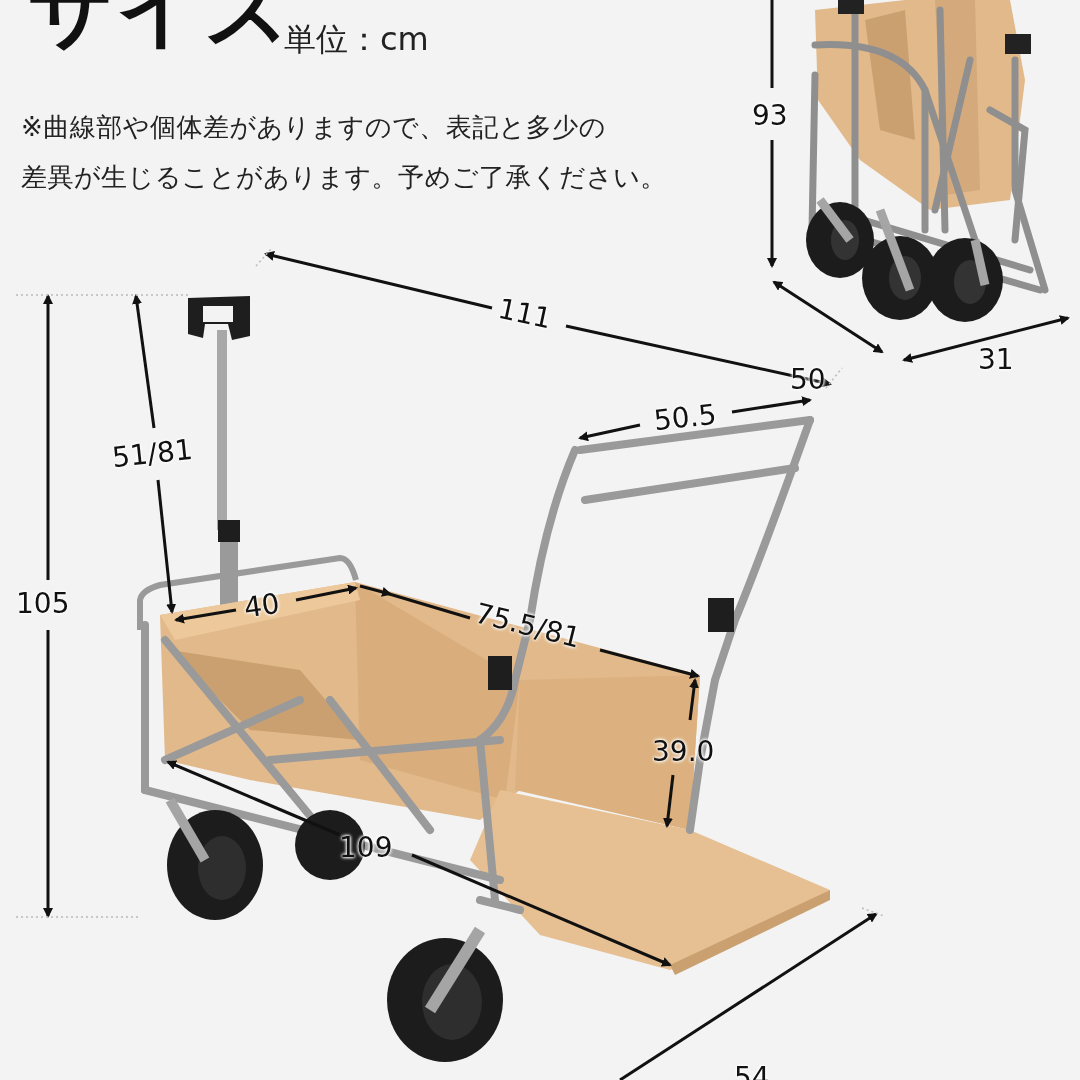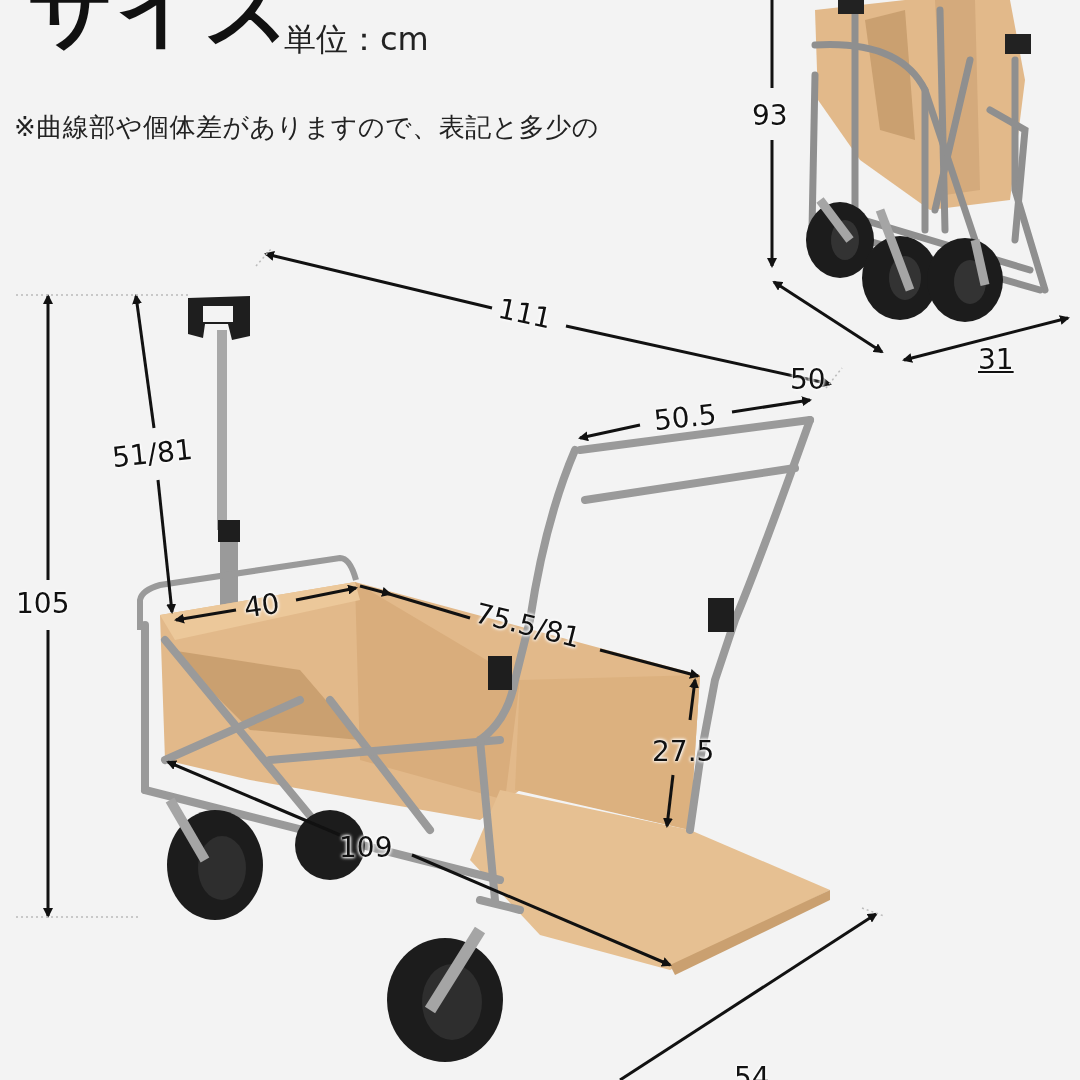--- a/index.html
+++ b/index.html
@@ -15,35 +15,36 @@
       color: #111;
     }
     .unit {
       position: absolute; left: 284px; top: 18px;
       font-size: 32px; color: #222;
     }
     .note {
       position: absolute; left: 14px; top: 102px;
       font-size: 26px; line-height: 50px; color: #222; letter-spacing: 0.5px;
     }
-    .note div { white-space: nowrap; }
+    .note div { white-space: nowrap; margin-left: 7px; }
     svg.art { position: absolute; left: 0; top: 0; }
     .dim {
       position: absolute; font-size: 28px; color: #111; line-height: 1;
       white-space: nowrap;
       text-shadow: 0 0 3px #fff, 0 0 3px #fff, 0 0 4px #fff;
     }
   </style>
 </head>
 <body>
 
 <div class="title">サイズ</div>
 <div class="unit">単位：cm</div>
 <div class="note">
   <div>※曲線部や個体差がありますので、表記と多少の</div>
+  <div>差異が生じることがあります。予めご了承ください。</div>
 </div>
 
 <svg class="art" width="1080" height="1080" viewBox="0 0 1080 1080">
   <defs>
     <marker id="ah" markerWidth="10" markerHeight="10" refX="8" refY="5" orient="auto-start-reverse" markerUnits="userSpaceOnUse">
       <path d="M0,0 L10,5 L0,10 Z" fill="#111"></path>
     </marker>
   </defs>
 
   <g>
@@ -165,23 +166,23 @@
     <line x1="16" y1="295" x2="190" y2="295"></line>
     <line x1="16" y1="917" x2="140" y2="917"></line>
     <line x1="256" y1="266" x2="272" y2="248"></line>
     <line x1="826" y1="388" x2="842" y2="368"></line>
     <line x1="862" y1="908" x2="884" y2="916"></line>
   </g>
 </svg>
 
 <div class="dim" style="left:752px; top:102px;">93</div>
 <div class="dim" style="left:790px; top:318px;margin-top:48px;">50</div>
-<div class="dim" style="left:978px; top:346px;text-decoration:underline;">31</div>
+<div class="dim" style="left:978px; top:346px;">31</div>
 
 <div class="dim" style="left:498px; top:300px; transform:rotate(12deg);">111</div>
 <div class="dim" style="left:16px; top:590px;">105</div>
 <div class="dim" style="left:112px; top:440px; transform:rotate(-6deg);">51/81</div>
 <div class="dim" style="left:244px; top:592px; transform:rotate(-8deg);">40</div>
 <div class="dim" style="left:474px; top:612px; transform:rotate(14deg);">75.5/81</div>
 <div class="dim" style="left:654px; top:404px; transform:rotate(-6deg);">50.5</div>
-<div class="dim" style="left:652px; top:738px;">27.5</div>
+<div class="dim" style="left:652px; top:738px;">39.0</div>
 <div class="dim" style="left:339px; top:834px;">109</div>
 <div class="dim" style="left:734px; top:1064px;">54</div>
 
 </body></html>

